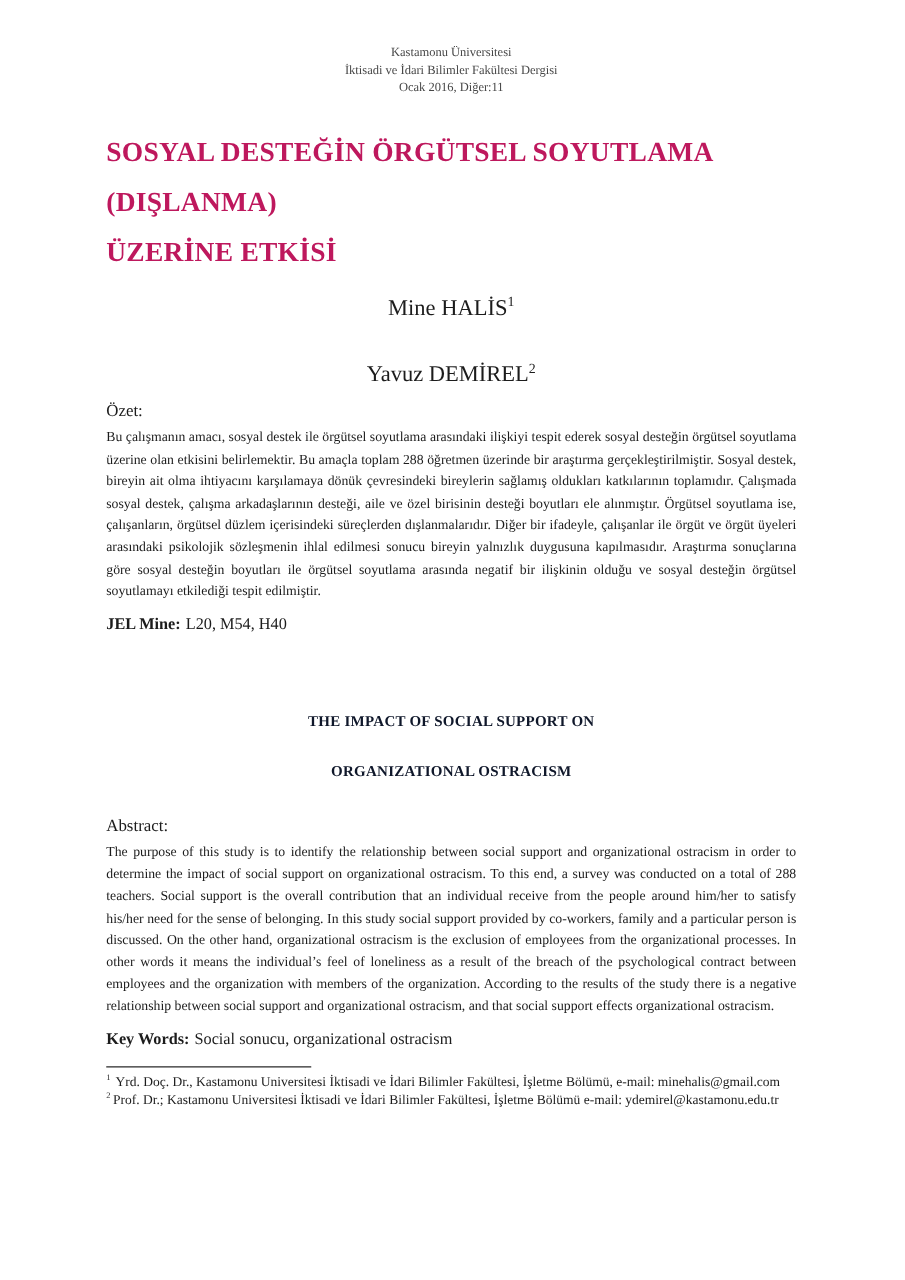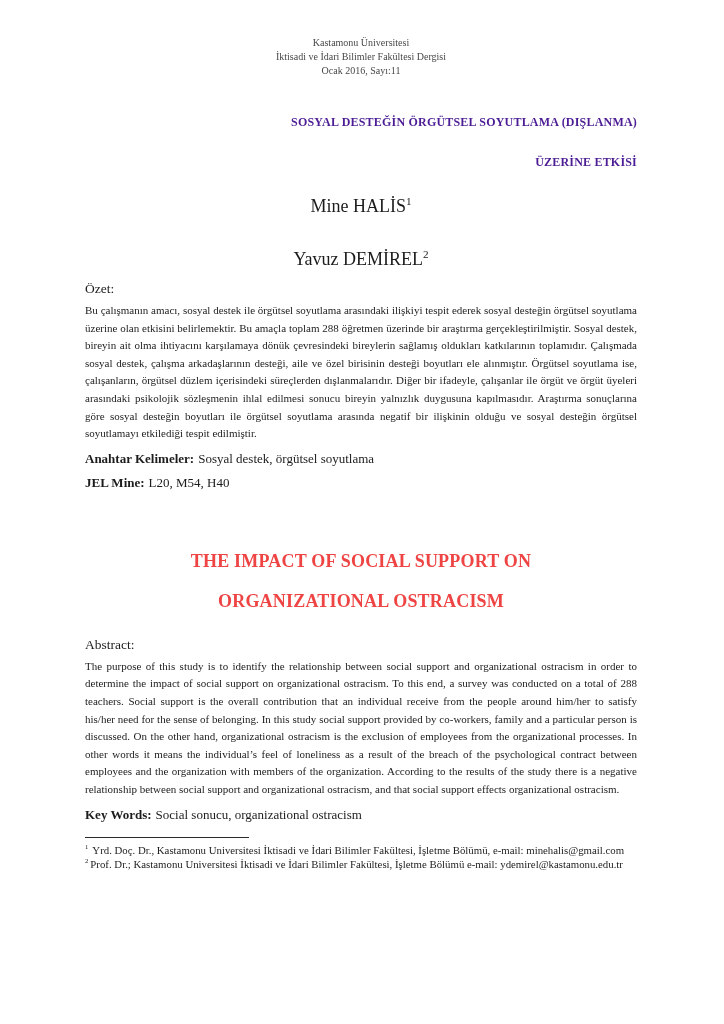--- a/index.html
+++ b/index.html
@@ -19,26 +19,26 @@
     overflow: hidden;
   }
   .journal-header {
     text-align: center;
     font-size: 10px;
     line-height: 14px;
     color: #474747;
   }
   .title-tr {
     margin-top: 24px;
-    text-align: right;
-    font-size: 12px;
+    text-align: left;
+    font-size: 22px;
     font-weight: bold;
     line-height: 40px;
     letter-spacing: 0.2px;
-    color: #4c1d95;
+    color: #be185d;
   }
   .author-line {
     text-align: center;
     font-size: 18px;
     line-height: 18px;
   }
   .author-line.first { margin-top: 15px; }
   .author-line.second { margin-top: 35px; }
   sup {
     font-size: 62%;
@@ -59,25 +59,25 @@
   .kv-line {
     margin-top: 7px;
     font-size: 13px;
     line-height: 17px;
   }
   .kv-label { font-weight: bold; }
   .kv-value { padding-left: 4px; }
   .title-en {
     margin-top: 50px;
     text-align: center;
-    font-size: 18px;
+    font-size: 12px;
     font-weight: bold;
     line-height: 40px;
     letter-spacing: 0.2px;
-    color: #ef4444;
+    color: #0f172a;
   }
   .section-heading.en { margin-top: 16px; }
   .footnote-separator {
     margin-top: 14px;
     width: 164px;
     height: 0;
     border-top: 1.2px solid #2a2a2a;
   }
   .footnotes {
     margin-top: 5px;
@@ -89,42 +89,39 @@
   .footnote.first .fn-ref { padding-right: 4px; }
 </style>
 </head>
 <body>
 
 <div class="page">
 
   <div class="journal-header">
     <div>Kastamonu Üniversitesi</div>
     <div>İktisadi ve İdari Bilimler Fakültesi Dergisi</div>
-    <div>Ocak 2016, Sayı:11</div>
+    <div>Ocak 2016, Diğer:11</div>
   </div>
 
   <div class="title-tr">
     <div>SOSYAL DESTEĞİN ÖRGÜTSEL SOYUTLAMA (DIŞLANMA)</div>
     <div>ÜZERİNE ETKİSİ</div>
   </div>
 
   <div class="author-line first">
     <span>Mine HALİS</span><sup>1</sup>
   </div>
   <div class="author-line second">
     <span>Yavuz DEMİREL</span><sup>2</sup>
   </div>
 
   <div class="section-heading">Özet:</div>
 
   <div class="body-para">Bu çalışmanın amacı, sosyal destek ile örgütsel soyutlama arasındaki ilişkiyi tespit ederek sosyal desteğin örgütsel soyutlama üzerine olan etkisini belirlemektir. Bu amaçla toplam 288 öğretmen üzerinde bir araştırma gerçekleştirilmiştir. Sosyal destek, bireyin ait olma ihtiyacını karşılamaya dönük çevresindeki bireylerin sağlamış oldukları katkılarının toplamıdır. Çalışmada sosyal destek, çalışma arkadaşlarının desteği, aile ve özel birisinin desteği boyutları ele alınmıştır. Örgütsel soyutlama ise, çalışanların, örgütsel düzlem içerisindeki süreçlerden dışlanmalarıdır. Diğer bir ifadeyle, çalışanlar ile örgüt ve örgüt üyeleri arasındaki psikolojik sözleşmenin ihlal edilmesi sonucu bireyin yalnızlık duygusuna kapılmasıdır. Araştırma sonuçlarına göre sosyal desteğin boyutları ile örgütsel soyutlama arasında negatif bir ilişkinin olduğu ve sosyal desteğin örgütsel soyutlamayı etkilediği tespit edilmiştir.</div>
 
-  <div class="kv-line">
-    <span class="kv-label">Anahtar Kelimeler:</span><span class="kv-value">Sosyal destek, örgütsel soyutlama</span>
-  </div>
 
   <div class="kv-line">
     <span class="kv-label">JEL Mine:</span><span class="kv-value">L20, M54, H40</span>
   </div>
 
   <div class="title-en">
     <div>THE IMPACT OF SOCIAL SUPPORT ON</div>
     <div>ORGANIZATIONAL OSTRACISM</div>
   </div>
 

